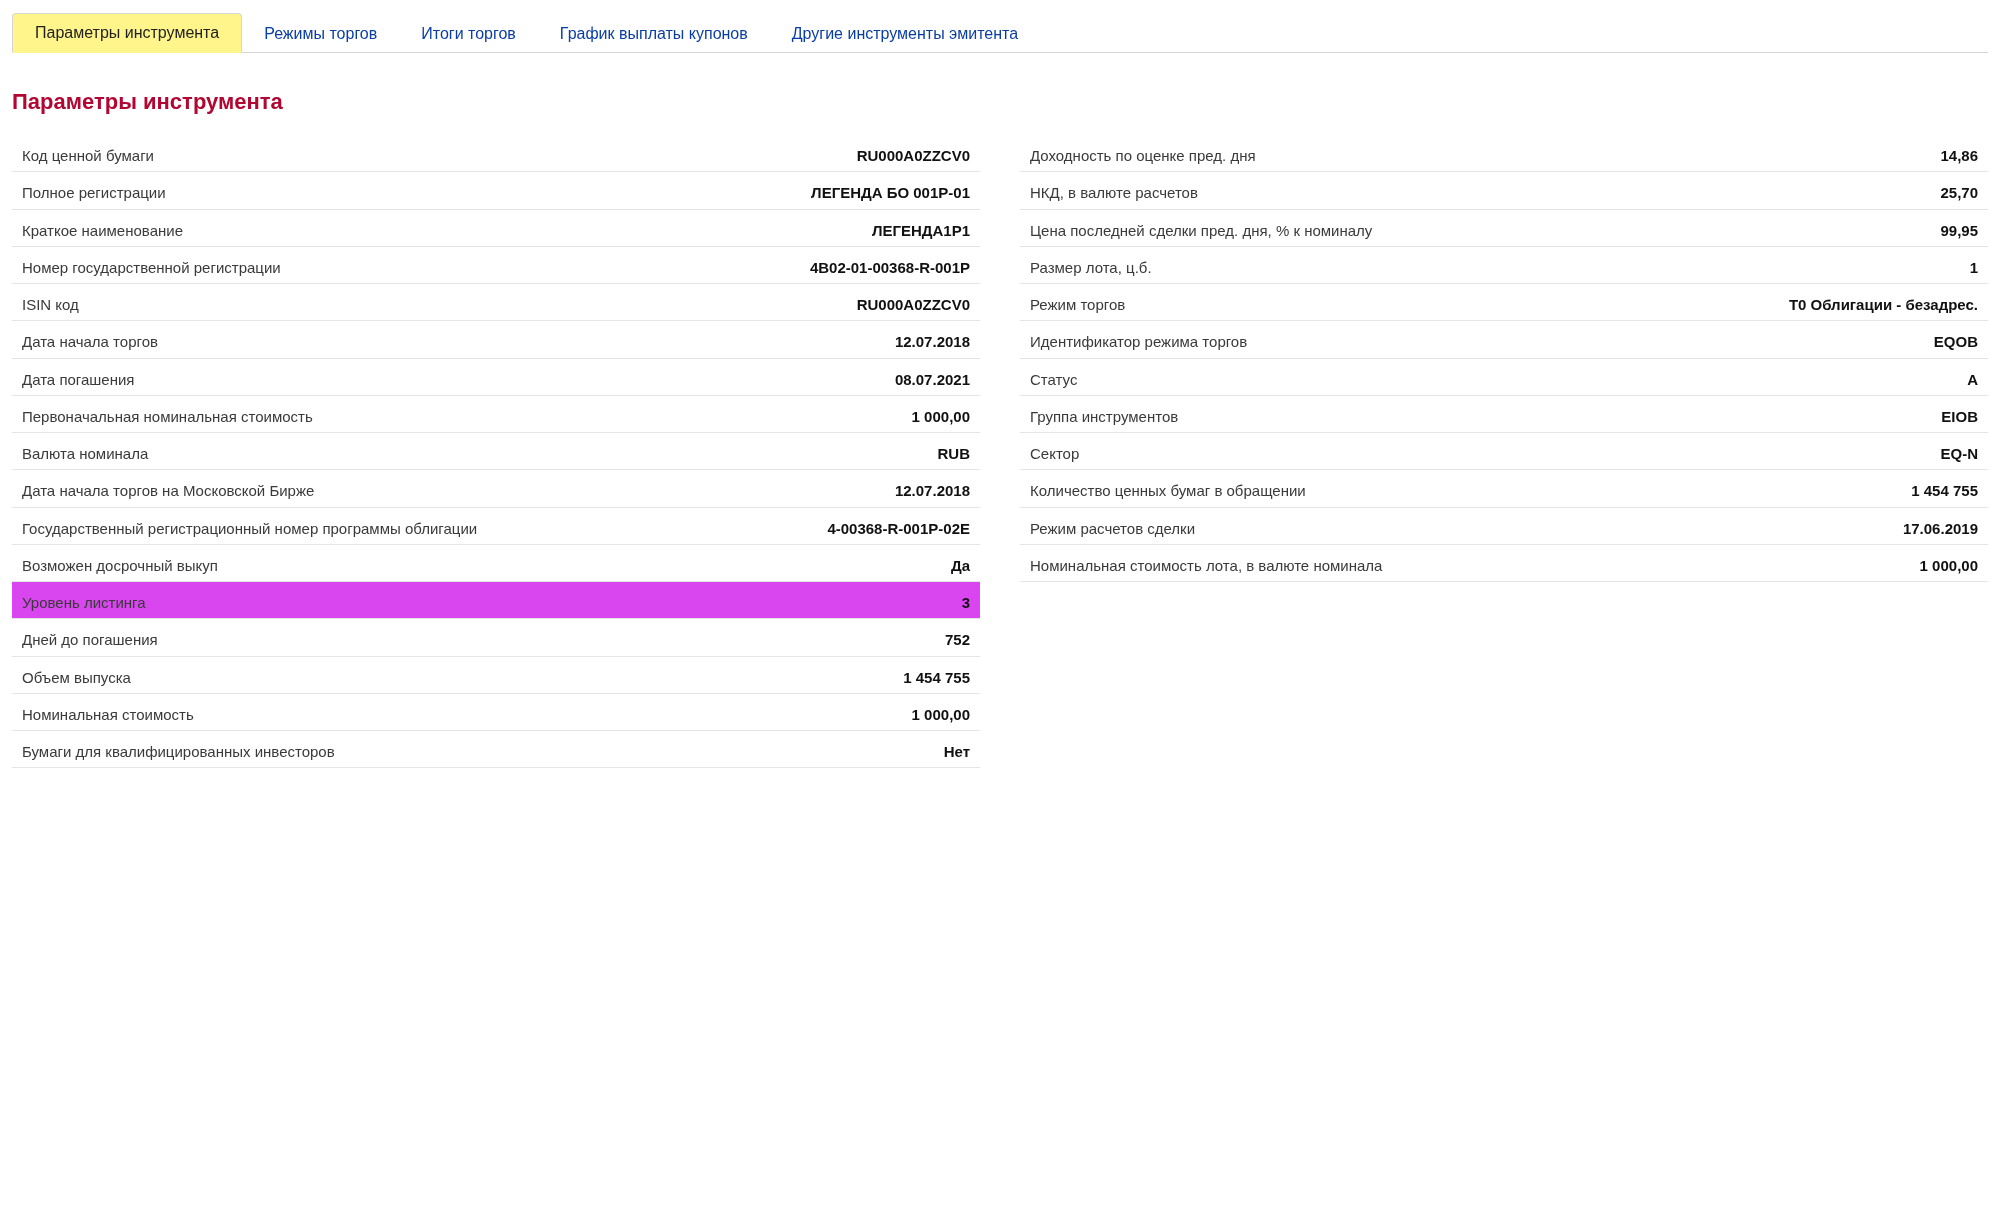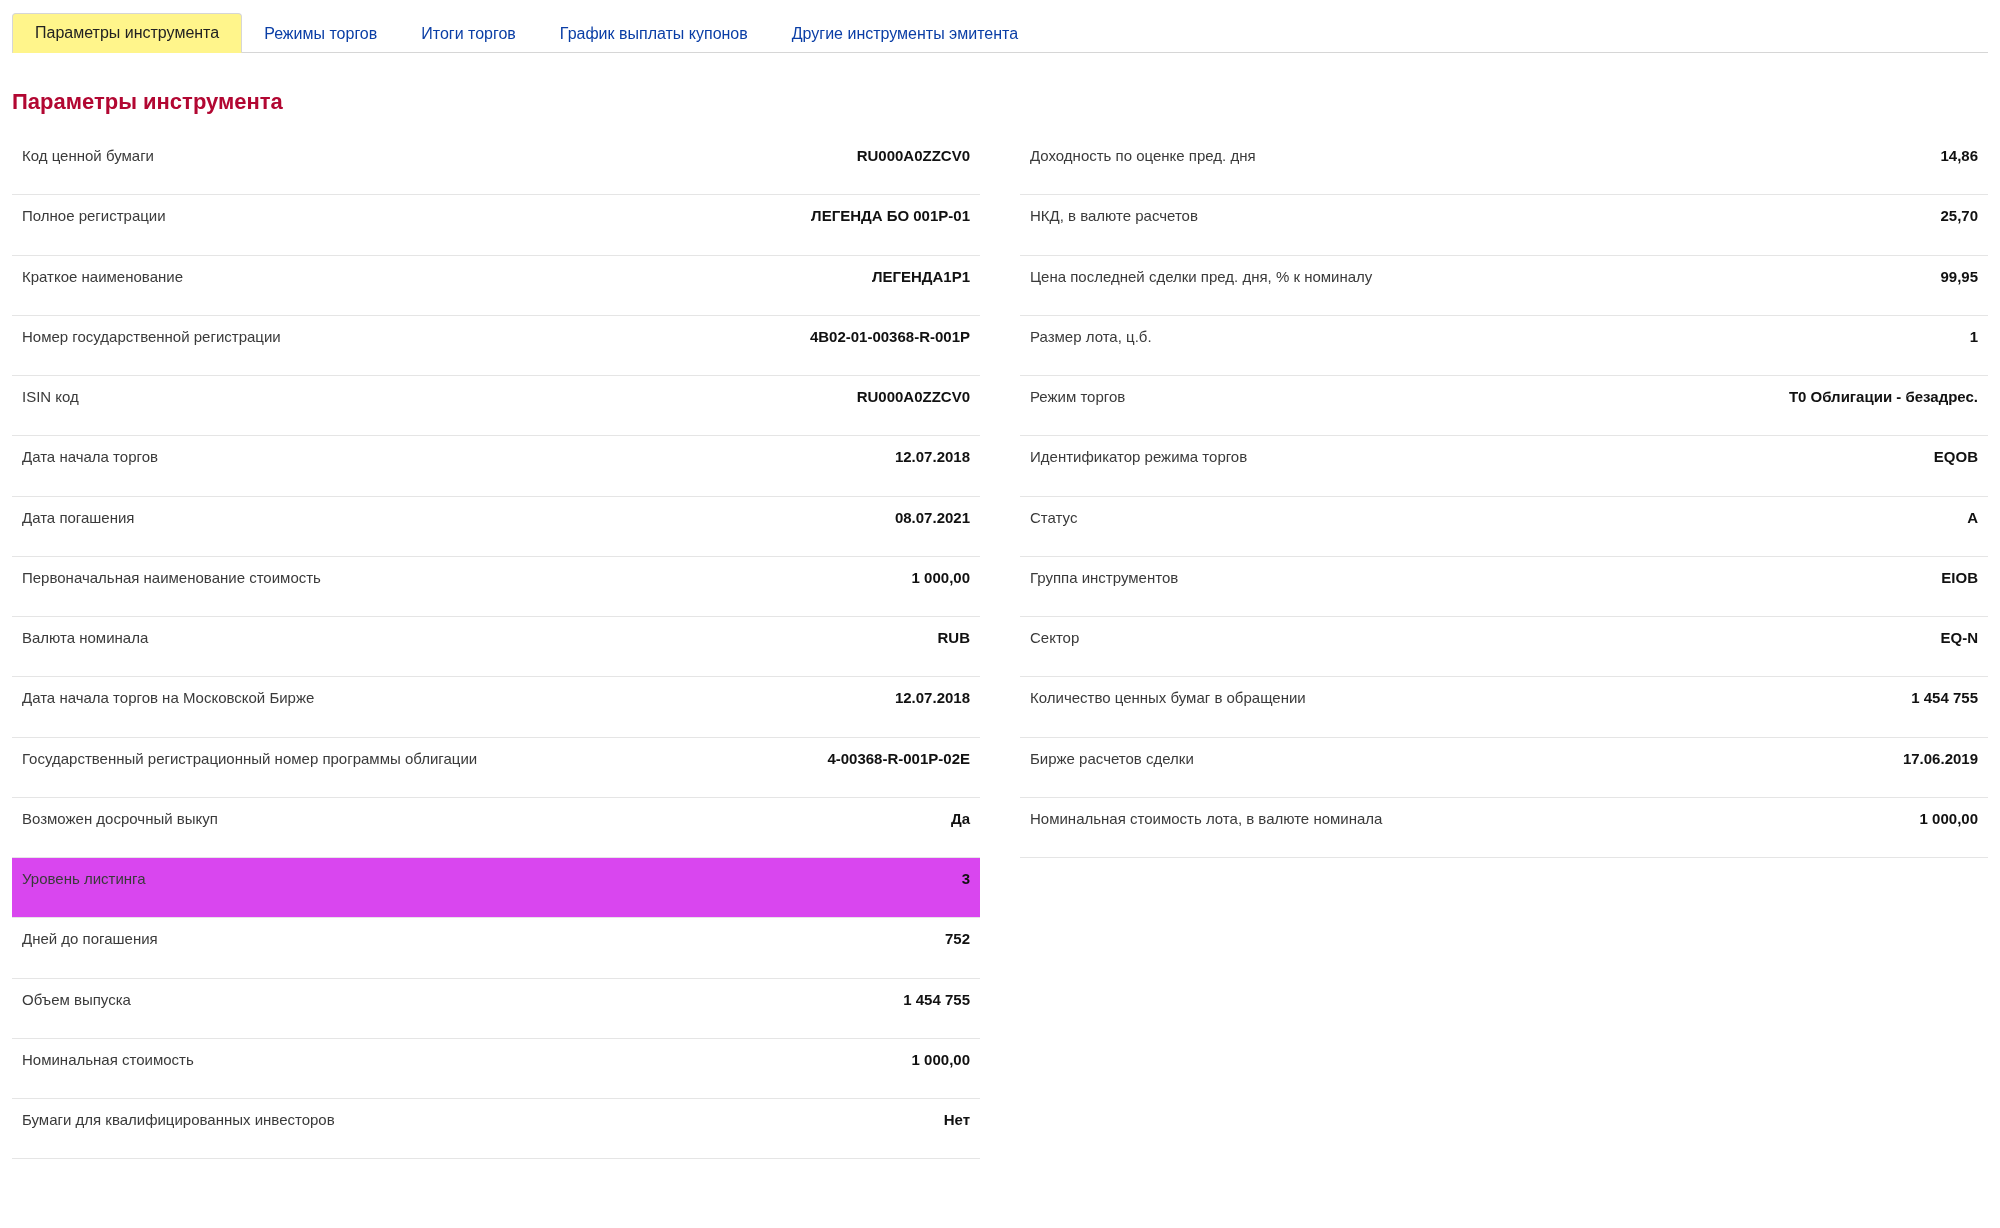--- a/index.html
+++ b/index.html
@@ -44,21 +44,21 @@
     gap: 40px;
   }
   .col {
     flex: 1;
     min-width: 0;
   }
   .row {
     display: flex;
     justify-content: space-between;
     align-items: flex-start;
-    padding: 11px 10px 28px 10px;
+    padding: 11px 10px 5px 10px;
     border-bottom: 1px solid #e5e5e5;
     gap: 20px;
   }
   .row .label {
     color: #3a3a3a;
     font-size: 15px;
     max-width: 63%;
     line-height: 1.35;
   }
   .row .value {
@@ -111,21 +111,21 @@
       </div>
       <div class="row">
         <span class="label">Дата начала торгов</span>
         <span class="value">12.07.2018</span>
       </div>
       <div class="row">
         <span class="label">Дата погашения</span>
         <span class="value">08.07.2021</span>
       </div>
       <div class="row">
-        <span class="label">Первоначальная наименование стоимость</span>
+        <span class="label">Первоначальная номинальная стоимость</span>
         <span class="value">1 000,00</span>
       </div>
       <div class="row">
         <span class="label">Валюта номинала</span>
         <span class="value">RUB</span>
       </div>
       <div class="row">
         <span class="label">Дата начала торгов на Московской Бирже</span>
         <span class="value">12.07.2018</span>
       </div>
@@ -193,21 +193,21 @@
       </div>
       <div class="row">
         <span class="label">Сектор</span>
         <span class="value">EQ-N</span>
       </div>
       <div class="row">
         <span class="label">Количество ценных бумаг в обращении</span>
         <span class="value">1 454 755</span>
       </div>
       <div class="row">
-        <span class="label">Бирже расчетов сделки</span>
+        <span class="label">Режим расчетов сделки</span>
         <span class="value">17.06.2019</span>
       </div>
       <div class="row">
         <span class="label">Номинальная стоимость лота, в валюте номинала</span>
         <span class="value">1 000,00</span>
       </div>
     </div>
 </div>
 
 </body></html>

